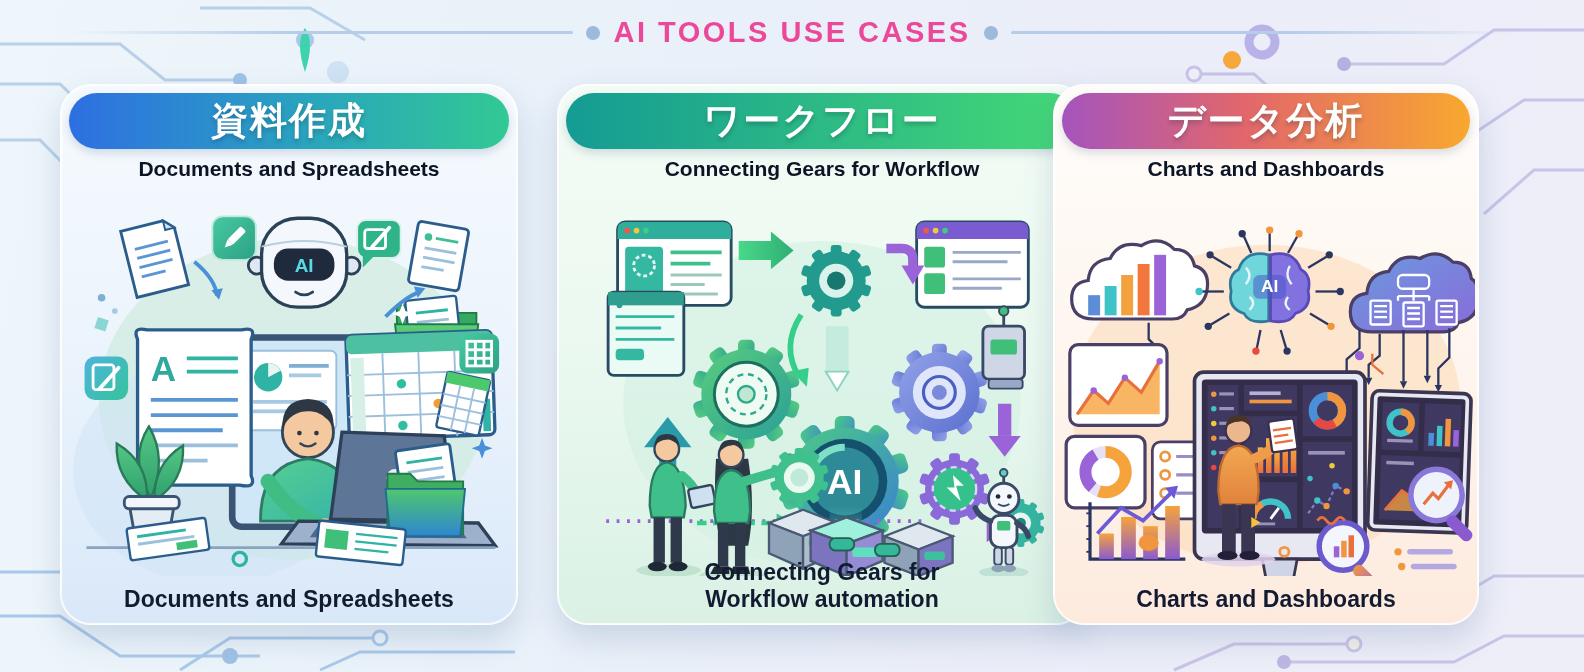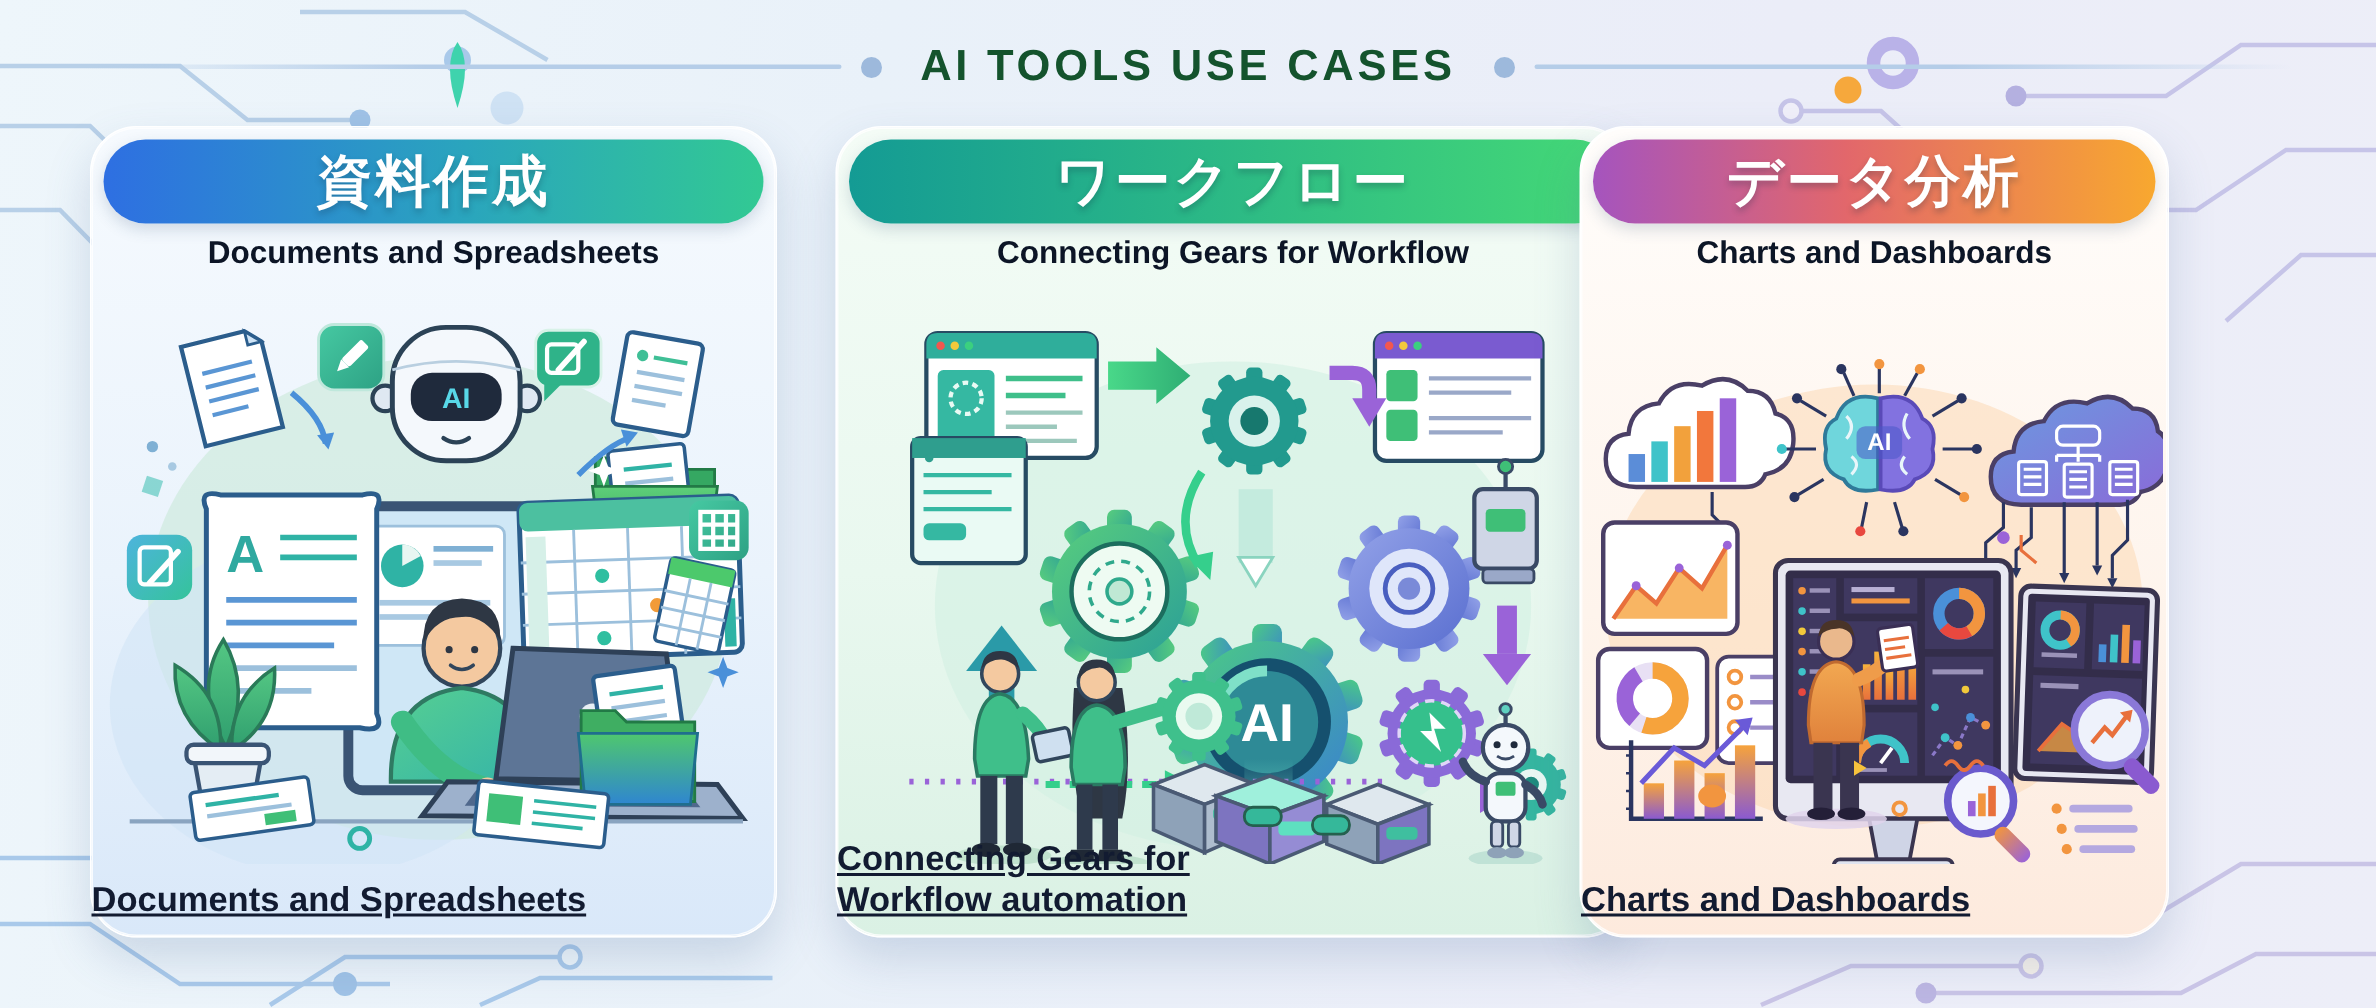--- a/index.html
+++ b/index.html
@@ -9,38 +9,38 @@
     background:linear-gradient(100deg,#eef6fb 0%,#e9f1f9 35%,#ebedf8 70%,#edeef8 100%);
   }
   .stage{position:absolute;inset:0;}
   .circuit{position:absolute;pointer-events:none;}
   
   .titlebar{position:absolute;top:16px;left:0;right:0;display:flex;align-items:center;justify-content:center;gap:13px;}
   .tline{height:3px;width:505px;border-radius:2px;}
   .tline.l{background:linear-gradient(90deg,rgba(181,205,232,0),#b5cde8 45%);}
   .tline.r{background:linear-gradient(270deg,rgba(181,205,232,0),#b5cde8 45%);}
   .tdot{width:14px;height:14px;border-radius:50%;background:#9db9dc;flex:none;}
-  .title{font-size:29px;font-weight:800;letter-spacing:2.5px;color:#14532d;margin:12px;white-space:nowrap;}
+  .title{font-size:29px;font-weight:800;letter-spacing:2.5px;color:#ec4899;margin:0;white-space:nowrap;}
   
   .card{position:absolute;top:84px;height:541px;border-radius:31px;box-sizing:border-box;padding:8px;
         box-shadow:0 14px 30px rgba(84,112,160,.22),0 0 0 1px rgba(255,255,255,.8) inset;border:1px solid #fff;}
   .card.c1{left:60px;width:458px;background:linear-gradient(180deg,#f6fafe 0%,#eaf3fc 55%,#d9e8f9 100%);}
   .card.c2{left:557px;width:530px;background:linear-gradient(180deg,#f4fcf6 0%,#e9f8ef 55%,#daf1e4 100%);}
-  .card.c3{left:1053px;width:393px;background:linear-gradient(180deg,#fffdfb 0%,#fef4ec 60%,#fdeadd 100%);}
+  .card.c3{left:1053px;width:426px;background:linear-gradient(180deg,#fffdfb 0%,#fef4ec 60%,#fdeadd 100%);}
   .pill{height:56px;border-radius:28px;display:flex;align-items:center;justify-content:center;
         color:#fff;font-size:37px;font-weight:800;letter-spacing:2px;
         text-shadow:0 3px 4px rgba(18,42,66,.28);box-shadow:0 4px 10px rgba(40,70,110,.18);}
   .c1 .pill{background:linear-gradient(90deg,#2e6fe2,#2aa5bd 55%,#32c993);}
   .c2 .pill{background:linear-gradient(90deg,#149b94,#45d976);}
   .c3 .pill{background:linear-gradient(90deg,#a554be,#e2676b 45%,#f8a82f);}
   .subtitle{margin-top:8px;text-align:center;font-size:21px;font-weight:700;color:#0c1526;}
   .illus{position:absolute;left:3px;right:3px;top:120px;bottom:48px;}
   .illus svg{width:100%;height:100%;display:block;}
-  .caption{position:absolute;left:0;right:0;bottom:12px;text-align:left;
-           font-size:23px;font-weight:800;color:#121b31;line-height:1.15;text-decoration:underline;}
+  .caption{position:absolute;left:0;right:0;bottom:12px;text-align:center;
+           font-size:23px;font-weight:800;color:#121b31;line-height:1.15;}
 </style>
 </head>
 <body>
 
 <div class="stage">
 
   <svg class="circuit" style="left:0;top:0" width="420" height="200">
     <g fill="none" stroke="#b8d0e8" stroke-width="3">
       <polyline points="-5,44 120,44 165,80 240,80"></polyline>
       <polyline points="-5,84 60,84 110,132 170,132"></polyline>

